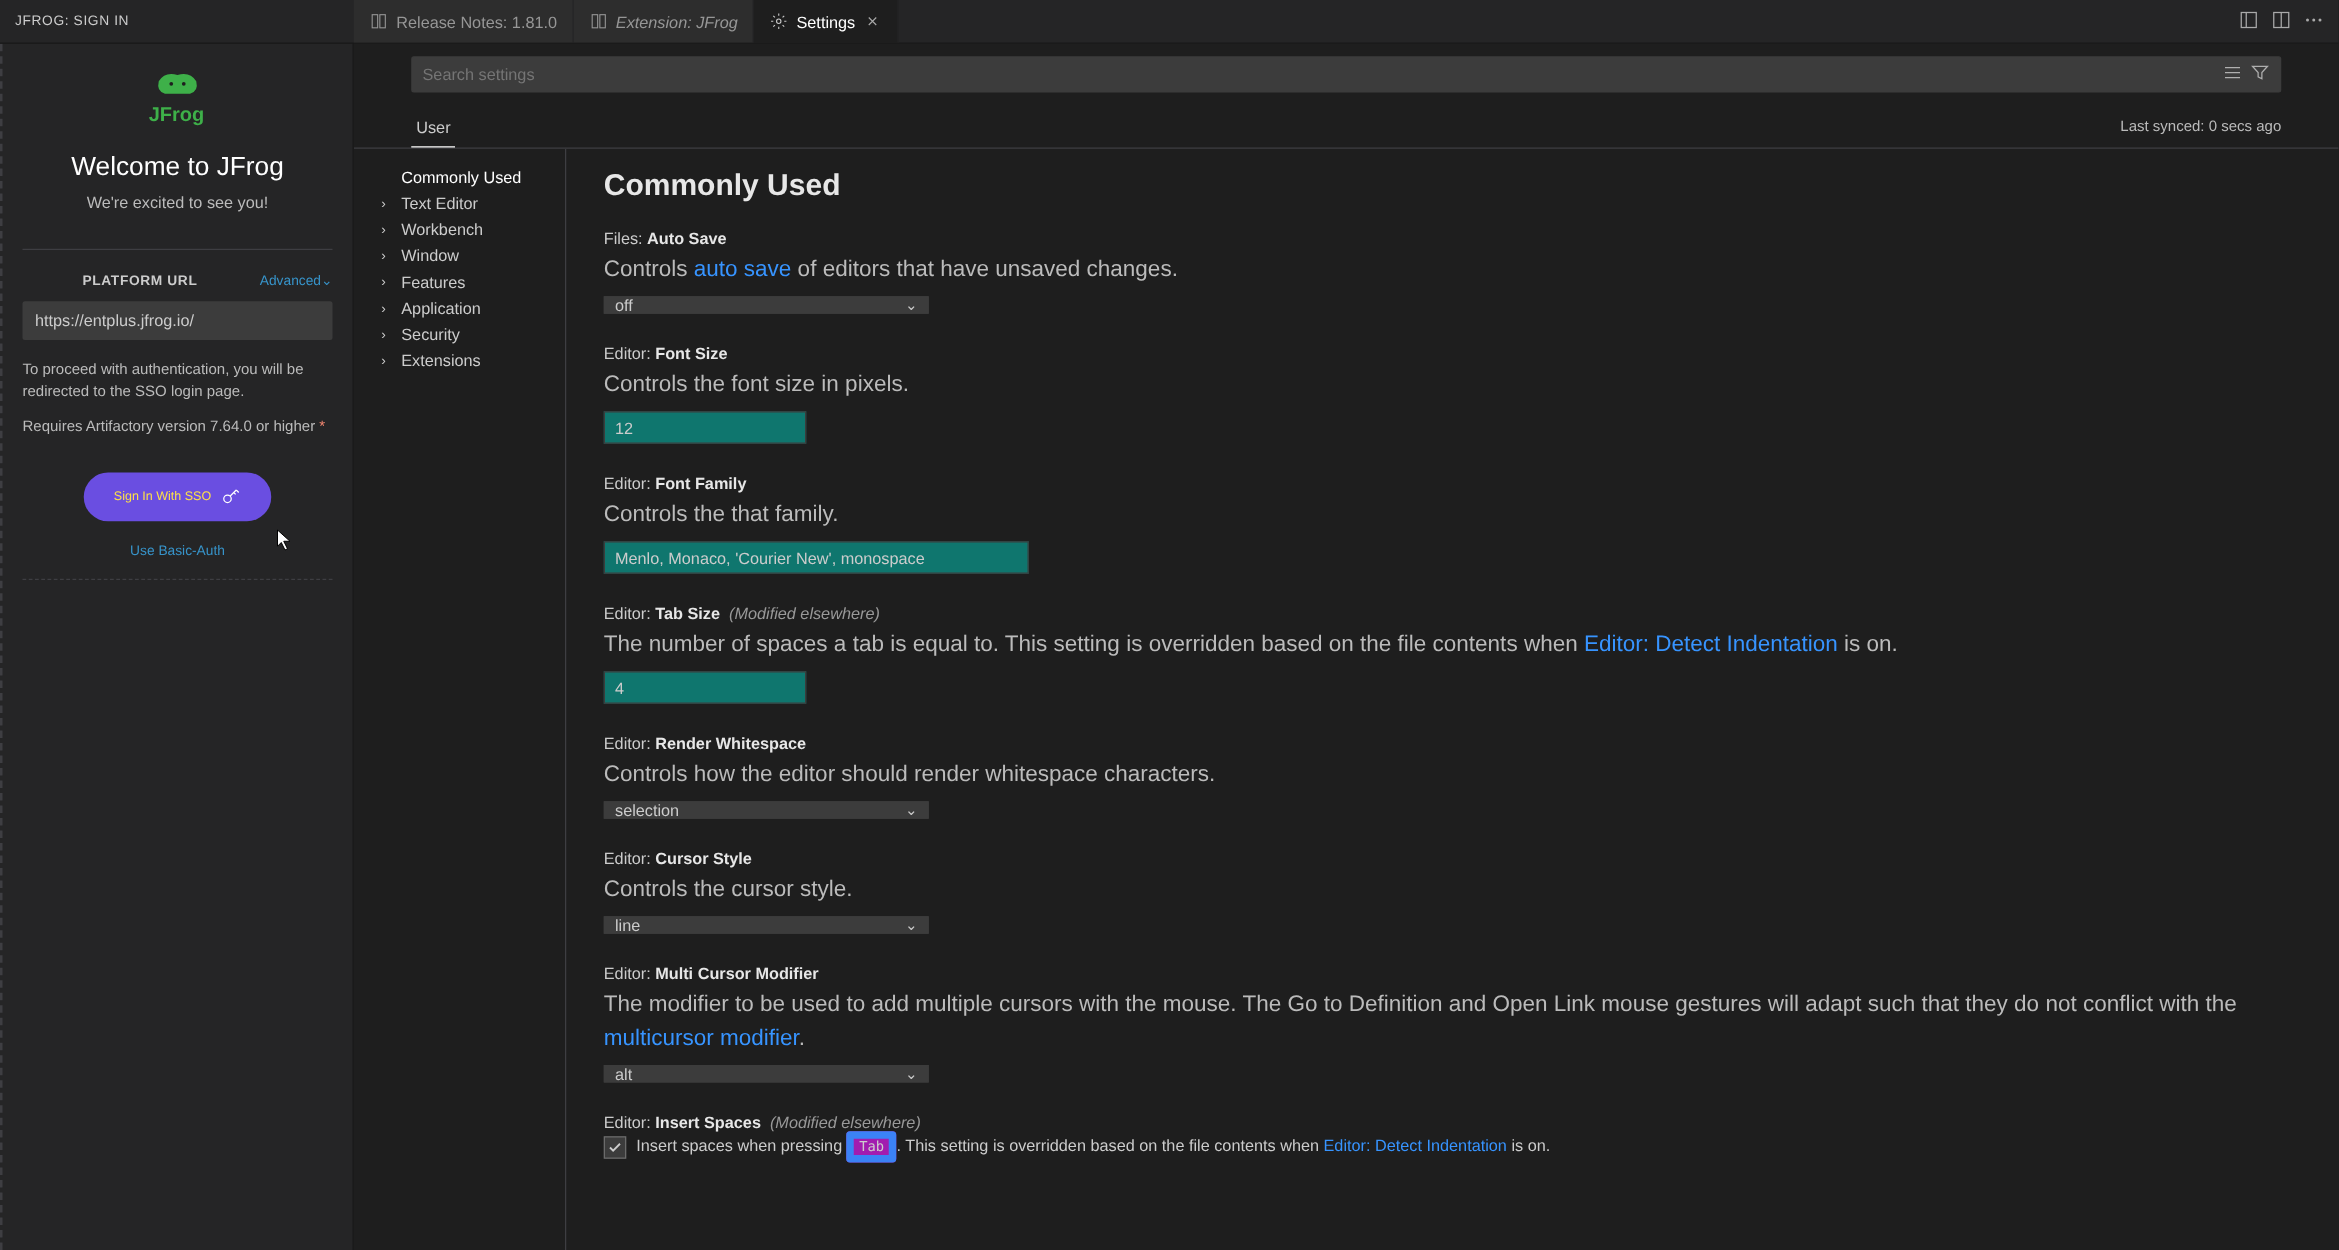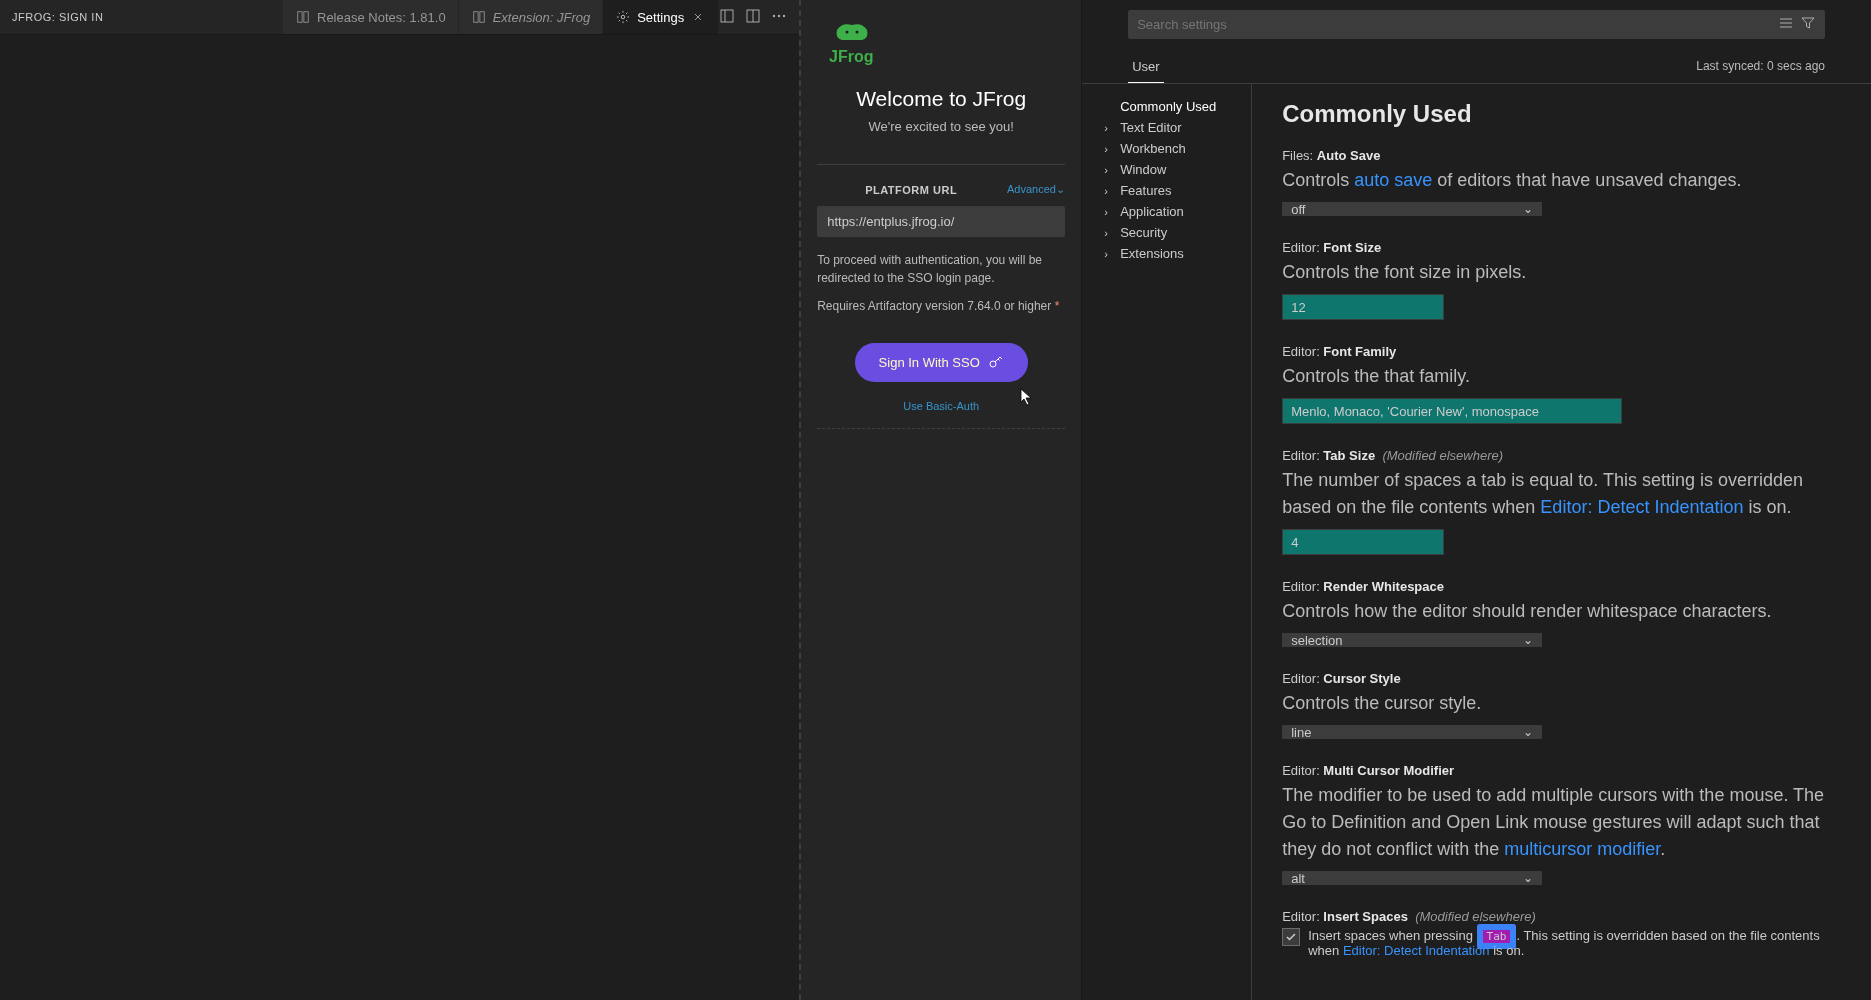--- a/index.html
+++ b/index.html
@@ -4,21 +4,21 @@
   <style>
     * { margin: 0; padding: 0; box-sizing: border-box; }
     body {
       font-family: -apple-system, BlinkMacSystemFont, "Segoe UI", sans-serif;
       background: #1e1e1e;
       color: #cccccc;
       font-size: 13px;
       height: 100vh;
       overflow: hidden;
     }
-    .app { display: flex; height: 100vh; width: 100%; }
+    .app { display: flex; flex-direction: column; height: 100vh; width: 100%; }
     .tab-bar {
       display: flex;
       background: #252526;
       height: 35px;
       align-items: center;
       border-bottom: 1px solid #181818;
     }
     .tab-left {
       padding: 0 12px;
       font-size: 11px;
@@ -52,21 +52,21 @@
       width: 283px;
       background: #252526;
       border-right: 1px solid #181818;
       display: flex;
       flex-direction: column;
       padding: 20px 16px;
       color: #cccccc;
       border-left: 2px dashed #3e3e42;
       position: relative;
     }
-    .sidebar-logo { text-align: left; margin-bottom: 16px; }
+    .sidebar-logo { text-align: center; margin-bottom: 16px; }
     .jfrog-logo-svg { margin: 0 auto; }
     .welcome-title { text-align: center; font-size: 21px; font-weight: 400; color: #ffffff; margin-bottom: 8px; }
     .welcome-sub { text-align: center; font-size: 13px; color: #bbbbbb; margin-bottom: 20px; }
     .hr { border: none; border-top: 1px solid #3e3e42; margin: 10px 0 18px; }
     .platform-row { display: flex; justify-content: space-between; align-items: center; margin-bottom: 10px; padding-left: 48px; }
     .platform-label { font-size: 11px; font-weight: 700; color: #cccccc; letter-spacing: 0.5px; }
     .advanced-link { font-size: 11px; color: #3794ca; }
     .url-input {
       background: #3c3c3c;
       border: none;
@@ -74,25 +74,25 @@
       color: #cccccc;
       font-size: 13px;
       border-radius: 2px;
       width: 100%;
       margin-bottom: 14px;
     }
     .info-text { font-size: 12px; color: #bbbbbb; line-height: 1.5; margin-bottom: 10px; }
     .required-star { color: #f48771; }
     .sso-button {
       background: #6a4ee1;
-      color: #fef9c3;
+      color: #fde047;
       border: none;
       border-radius: 20px;
       padding: 10px 24px;
-      font-size: 13px;
+      font-size: 10px;
       display: flex;
       align-items: center;
       gap: 8px;
       margin: 18px auto 0;
       cursor: pointer;
       width: fit-content;
     }
     .basic-auth-link {
       display: block;
       text-align: center;

